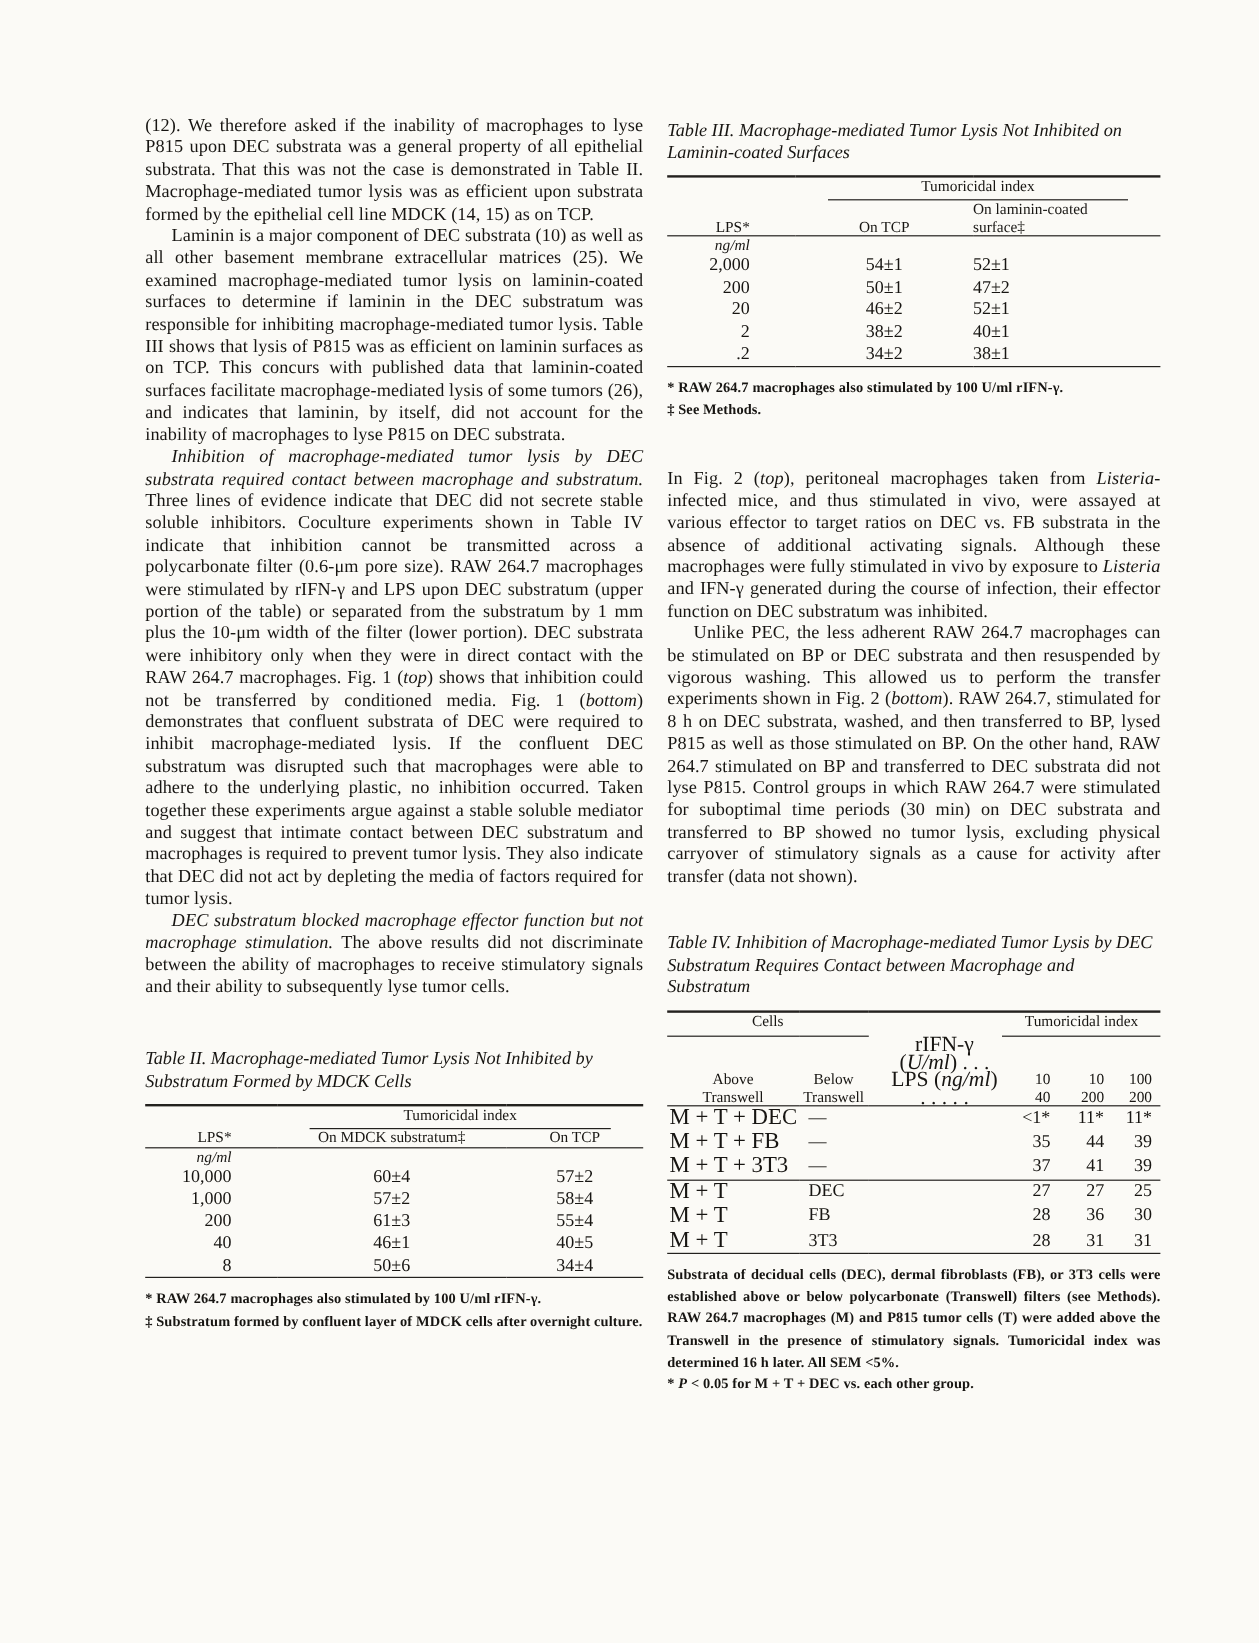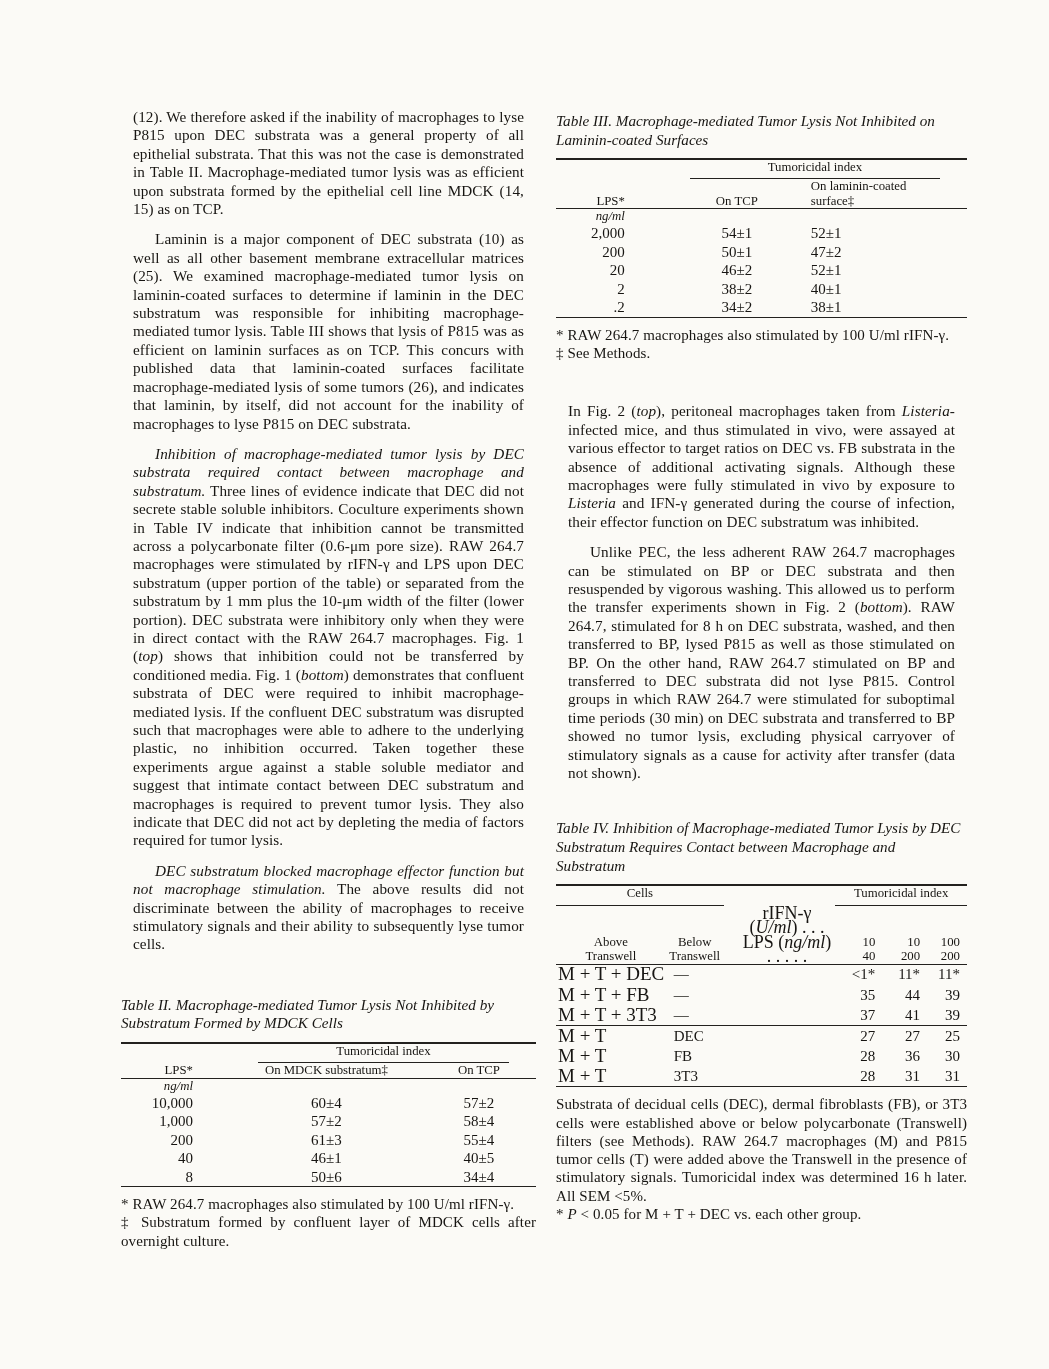--- a/index.html
+++ b/index.html
@@ -12,34 +12,34 @@
     color: #171512;
     font-family: "Liberation Serif", serif;
     box-sizing: border-box;
     padding: 96px 82px 0 121px;
   }
   .cols { display: flex; gap: 20px; }
   .col-left  { width: 415px; flex: 0 0 415px; }
   .col-right { width: 411px; flex: 0 0 411px; }
 
   p.body-text {
-    margin: 12px;
+    margin: 0;
     font-size: 15.2px;
     line-height: 18.4px;
     text-align: justify;
     text-indent: 22px;
     letter-spacing: 0.1px;
   }
   p.noindent { text-indent: 0; }
   .it { font-style: italic; }
 
   
   .tbl-block { margin-top: 0; }
   .tbl-title {
-    margin: 16px 0 9px 0;
+    margin: 4px 0 9px 0;
     font-style: italic;
     font-size: 15.2px;
     line-height: 18.6px;
     text-align: left;
   }
   table.jtable {
     width: 100%;
     border-collapse: collapse;
     border-top: 2px solid #23211e;
     border-bottom: 1.6px solid #23211e;
@@ -92,24 +92,25 @@
   .t4 .num { text-align: right; }
   .t4 .n6  { padding-right: 7px; }
   .t4 tbody .lab { text-align: left; font-size: 19px; padding-left: 2px; }
   .t4 tbody .bel { text-align: left; font-size: 15px; padding-left: 8px; }
   .t4 .group2-first td { border-top: 1.3px solid #23211e; padding-top: 7px; }
   .t4 .group1-last td { padding-bottom: 8px; }
   .t4 .data-row td { padding-top: 0.8px; padding-bottom: 0.8px; }
 
   .footnotes { margin-top: 8px; }
   .fn-line {
-    font-size: 15px;
+    font-size: 12px;
     line-height: 18.3px;
     text-align: justify;
     letter-spacing: 0.1px;
+    font-weight: bold;
   }
 
   .page-footer { margin-top: 17px; display: flex; align-items: baseline; }
   .page-number {
     font-family: "Liberation Sans", sans-serif;
     font-weight: bold;
     font-size: 14.5px;
     letter-spacing: 0.3px;
   }
   .footer-authors { font-style: italic; font-size: 15px; margin-left: 42px; }

